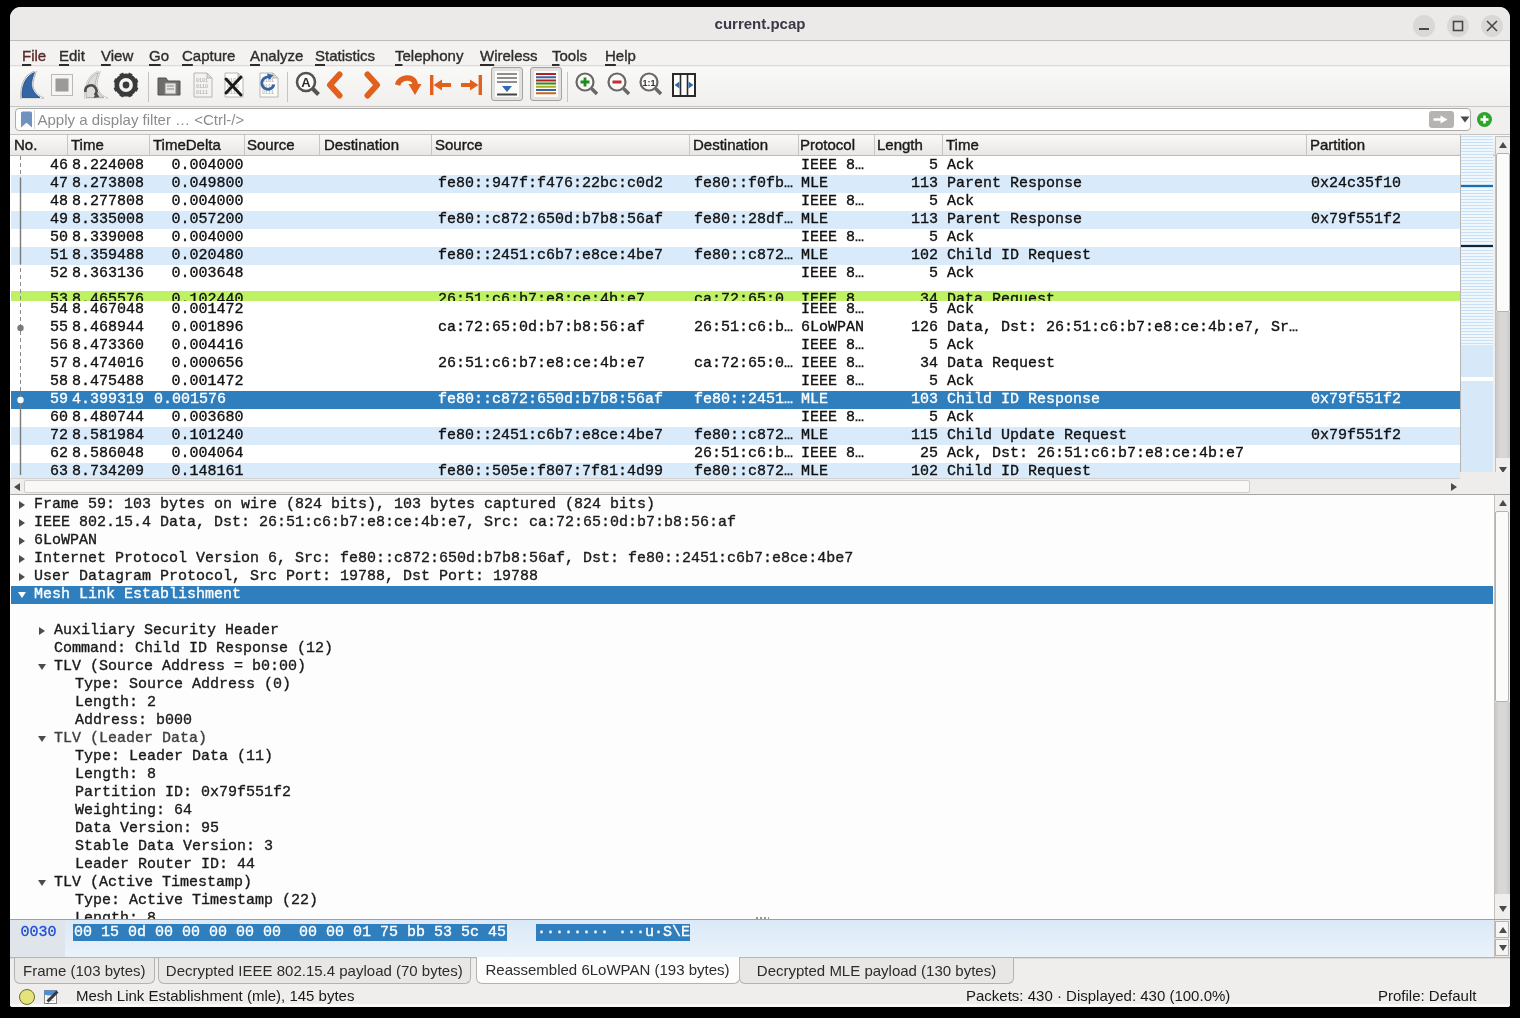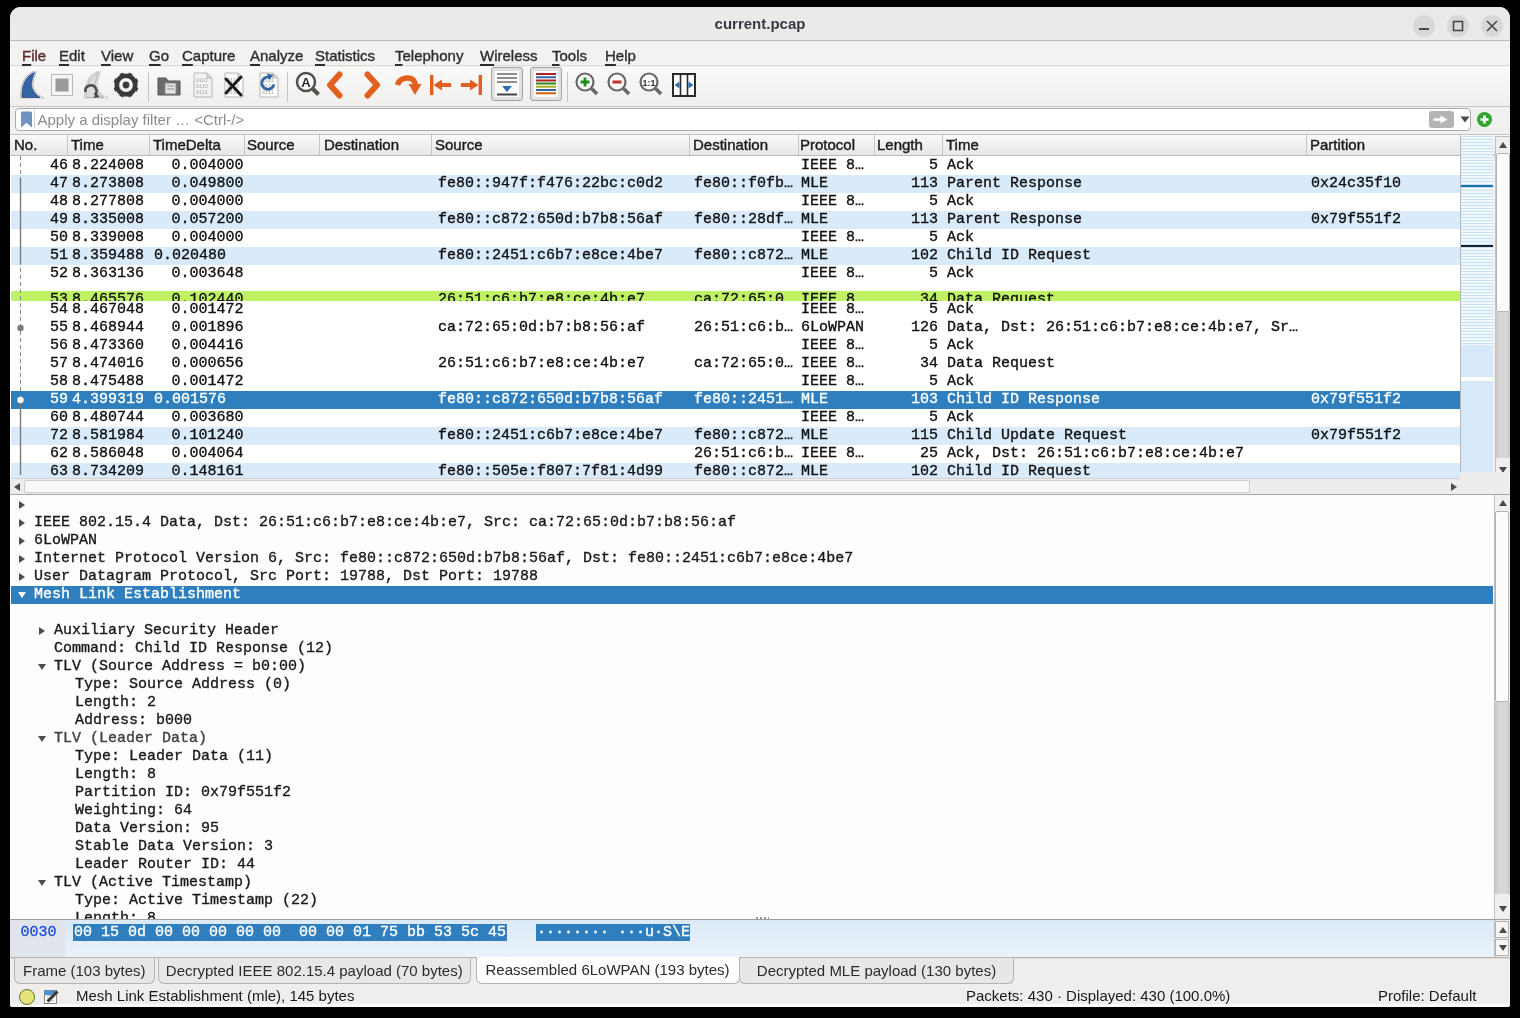--- a/index.html
+++ b/index.html
@@ -251,21 +251,21 @@
 <span class="cell" style="left:0;width:57px;text-align:right">50</span>
 <span class="cell" style="left:61px">8.339008</span>
 <span class="cell" style="left:143px;width:89.5px;text-align:right">0.004000</span>
 <span class="cell" style="left:790px">IEEE 8…</span>
 <span class="cell" style="left:870px;width:57px;text-align:right">5</span>
 <span class="cell" style="left:936px">Ack</span>
 </div>
 <div class="row" style="top:240px;background:#d9eafb;color:#111">
 <span class="cell" style="left:0;width:57px;text-align:right">51</span>
 <span class="cell" style="left:61px">8.359488</span>
-<span class="cell" style="left:143px;width:89.5px;text-align:left">0.020480</span>
+<span class="cell" style="left:143px;width:89.5px;text-align:right">0.020480</span>
 <span class="cell" style="left:427px">fe80::2451:c6b7:e8ce:4be7</span>
 <span class="cell" style="left:683px">fe80::c872…</span>
 <span class="cell" style="left:790px">MLE</span>
 <span class="cell" style="left:870px;width:57px;text-align:right">102</span>
 <span class="cell" style="left:936px">Child ID Request</span>
 </div>
 <div class="row" style="top:258px;background:#fff;color:#111">
 <span class="cell" style="left:0;width:57px;text-align:right">52</span>
 <span class="cell" style="left:61px">8.363136</span>
 <span class="cell" style="left:143px;width:89.5px;text-align:right">0.003648</span>
@@ -400,20 +400,21 @@
 <div class="a" style="left:0;top:471px;width:1450px;height:16px;background:#eeedec;border-top:1px solid #d5d3d1"></div>
 <div class="a" style="left:14px;top:473px;width:1226px;height:13px;background:#f9f8f7;border:1px solid #cfcdcb;border-radius:2px"></div>
 <svg class="a" style="left:3px;top:475px" width="8" height="10" viewBox="0 0 8 10">
       <polygon points="7,1 7,9 1,5" fill="#4a4a4a"></polygon>
     </svg>
 <svg class="a" style="left:1440px;top:475px" width="8" height="10" viewBox="0 0 8 10">
       <polygon points="1,1 1,9 7,5" fill="#4a4a4a"></polygon>
     </svg>
 <div class="a" style="left:1450px;top:465px;width:50px;height:22px;background:#eeedec"></div>
 <div class="a" style="left:0;top:487px;width:1500px;height:427px;background:#fdfdfd;border-top:1px solid #a8a6a4"></div>
+<div class="dl" style="left:24px;top:489px;color:#1a1a1a">Frame 59: 103 bytes on wire (824 bits), 103 bytes captured (824 bits)</div>
 <svg class="a" style="left:8px;top:493px" width="8" height="10" viewBox="0 0 8 10">
       <polygon points="1,1 1,9 7,5" fill="#4c4c4c"></polygon>
     </svg>
 <div class="dl" style="left:24px;top:507px;color:#1a1a1a">IEEE 802.15.4 Data, Dst: 26:51:c6:b7:e8:ce:4b:e7, Src: ca:72:65:0d:b7:b8:56:af</div>
 <svg class="a" style="left:8px;top:511px" width="8" height="10" viewBox="0 0 8 10">
       <polygon points="1,1 1,9 7,5" fill="#4c4c4c"></polygon>
     </svg>
 <div class="dl" style="left:24px;top:525px;color:#1a1a1a">6LoWPAN</div>
 <svg class="a" style="left:8px;top:529px" width="8" height="10" viewBox="0 0 8 10">
       <polygon points="1,1 1,9 7,5" fill="#4c4c4c"></polygon>

